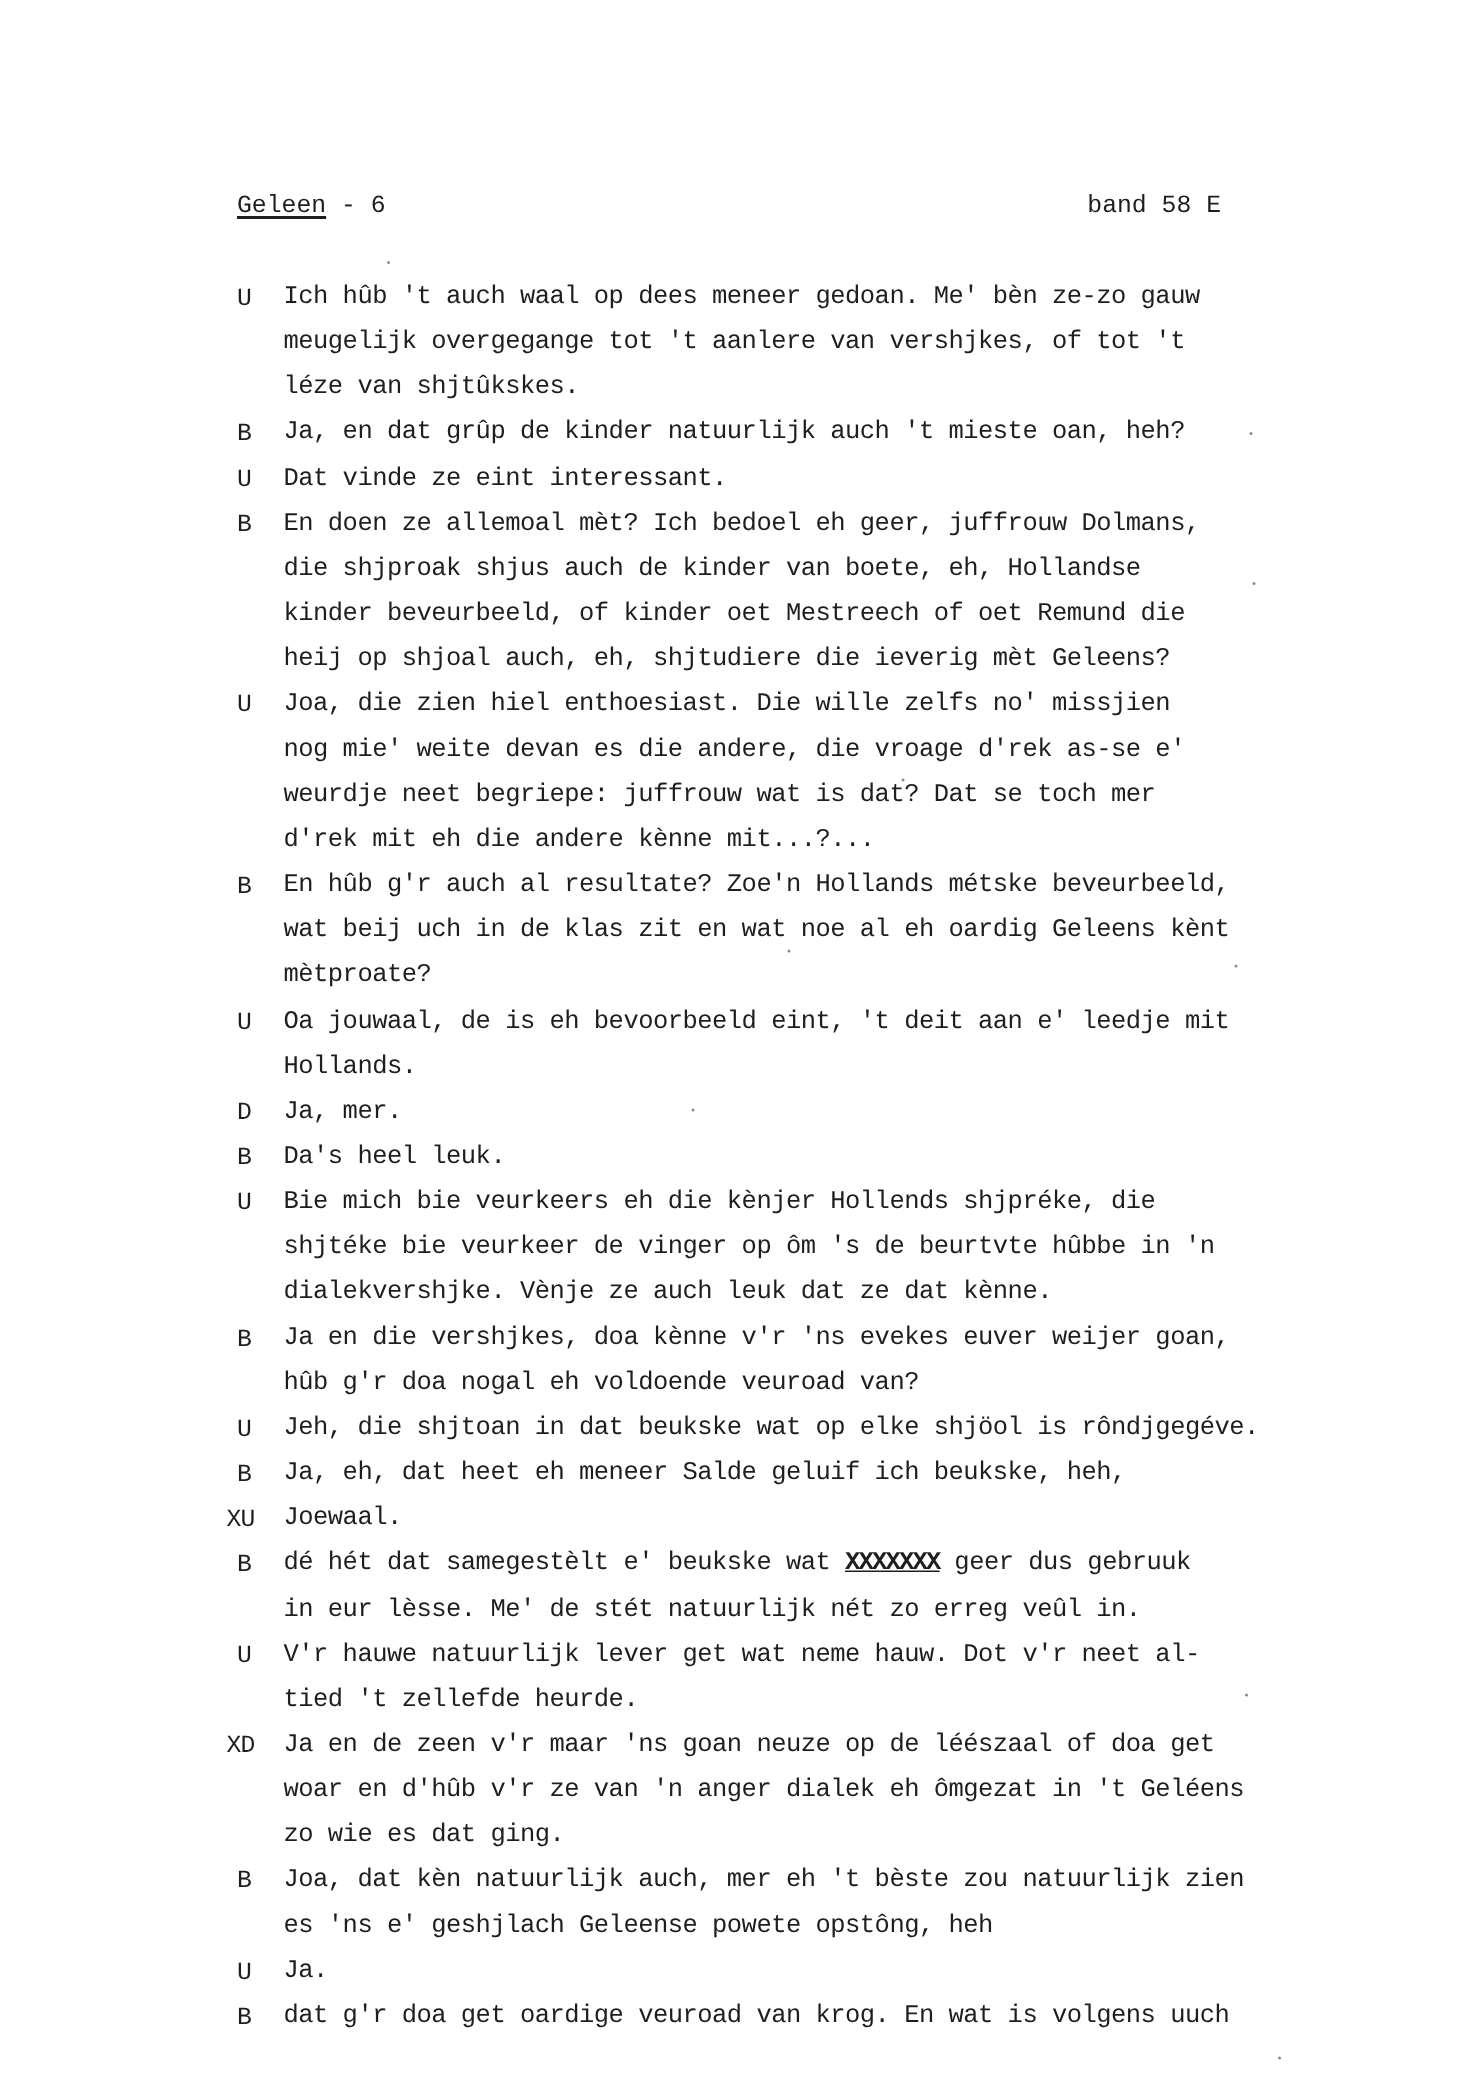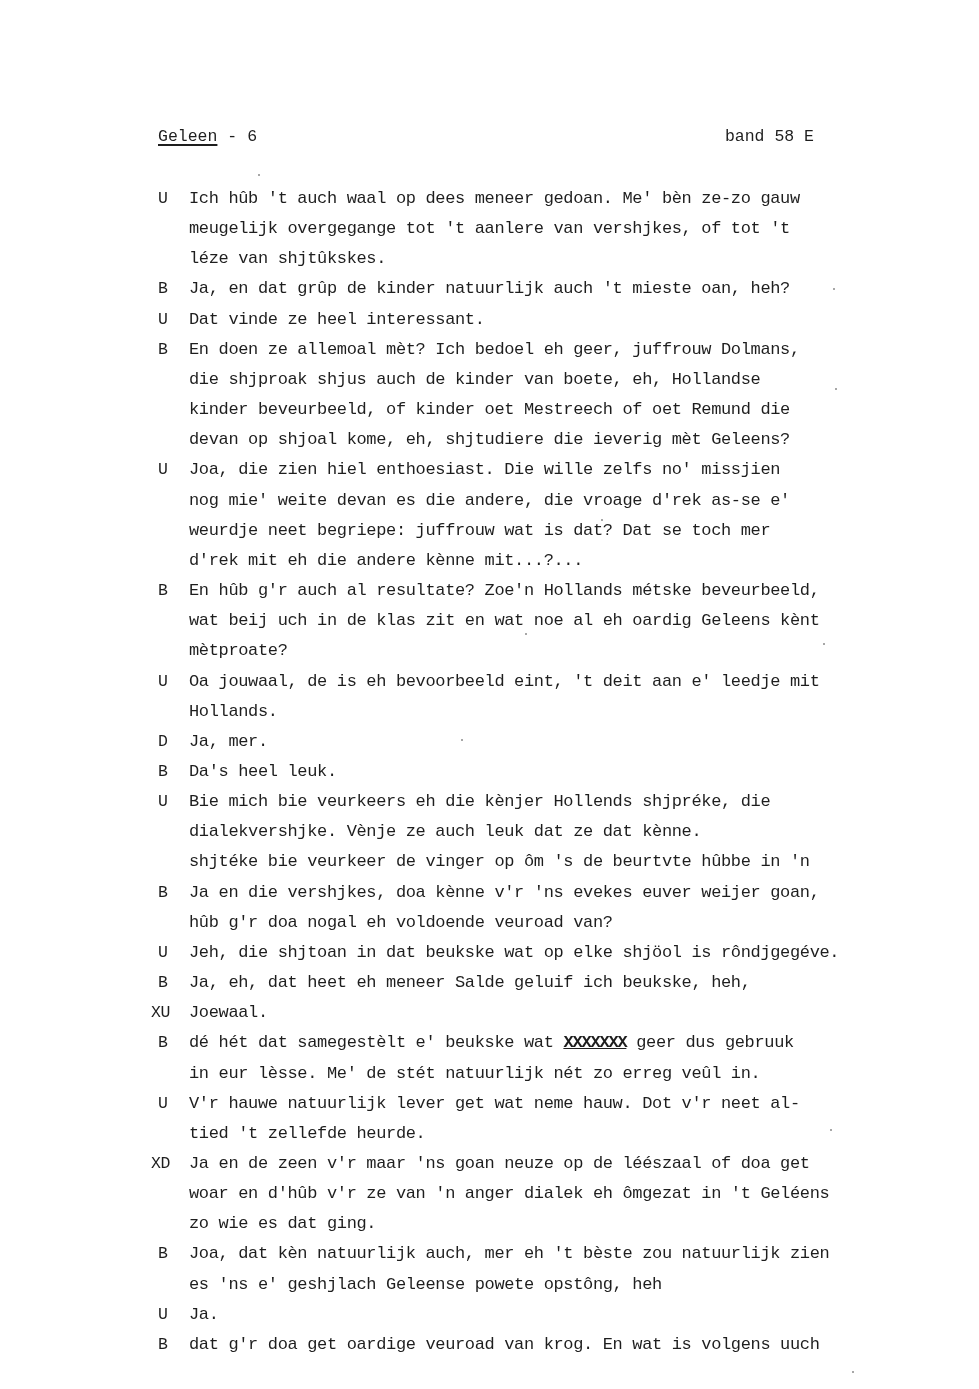--- a/index.html
+++ b/index.html
@@ -123,31 +123,31 @@
     <li class="turn">
       <span class="speaker">B</span>
       <span class="lines">
         <span class="line">Ja, en dat grûp de kinder natuurlijk auch 't mieste oan, heh?</span>
       </span>
     </li>
 
     <li class="turn">
       <span class="speaker">U</span>
       <span class="lines">
-        <span class="line">Dat vinde ze heel interessant.</span>
+        <span class="line">Dat vinde ze eint interessant.</span>
       </span>
     </li>
 
     <li class="turn">
       <span class="speaker">B</span>
       <span class="lines">
         <span class="line">En doen ze allemoal mèt? Ich bedoel eh geer, juffrouw Dolmans,</span>
         <span class="line">die shjproak shjus auch de kinder van boete, eh, Hollandse</span>
         <span class="line">kinder beveurbeeld, of kinder oet Mestreech of oet Remund die</span>
-        <span class="line">devan op shjoal kome, eh, shjtudiere die ieverig mèt Geleens?</span>
+        <span class="line">heij op shjoal auch, eh, shjtudiere die ieverig mèt Geleens?</span>
       </span>
     </li>
 
     <li class="turn">
       <span class="speaker">U</span>
       <span class="lines">
         <span class="line">Joa, die zien hiel enthoesiast. Die wille zelfs no' missjien</span>
         <span class="line">nog mie' weite devan es die andere, die vroage d'rek as-se e'</span>
         <span class="line">weurdje neet begriepe: juffrouw wat is dat? Dat se toch mer</span>
         <span class="line">d'rek mit eh die andere kènne mit...?...</span>
@@ -182,22 +182,22 @@
       <span class="speaker">B</span>
       <span class="lines">
         <span class="line">Da's heel leuk.</span>
       </span>
     </li>
 
     <li class="turn">
       <span class="speaker">U</span>
       <span class="lines">
         <span class="line">Bie mich bie veurkeers eh die kènjer Hollends shjpréke, die</span>
+        <span class="line">shjtéke bie veurkeer de vinger op ôm 's de beurtvte hûbbe in 'n</span>
         <span class="line">dialekvershjke. Vènje ze auch leuk dat ze dat kènne.</span>
-        <span class="line">shjtéke bie veurkeer de vinger op ôm 's de beurtvte hûbbe in 'n</span>
       </span>
     </li>
 
     <li class="turn">
       <span class="speaker">B</span>
       <span class="lines">
         <span class="line">Ja en die vershjkes, doa kènne v'r 'ns evekes euver weijer goan,</span>
         <span class="line">hûb g'r doa nogal eh voldoende veuroad van?</span>
       </span>
     </li>

